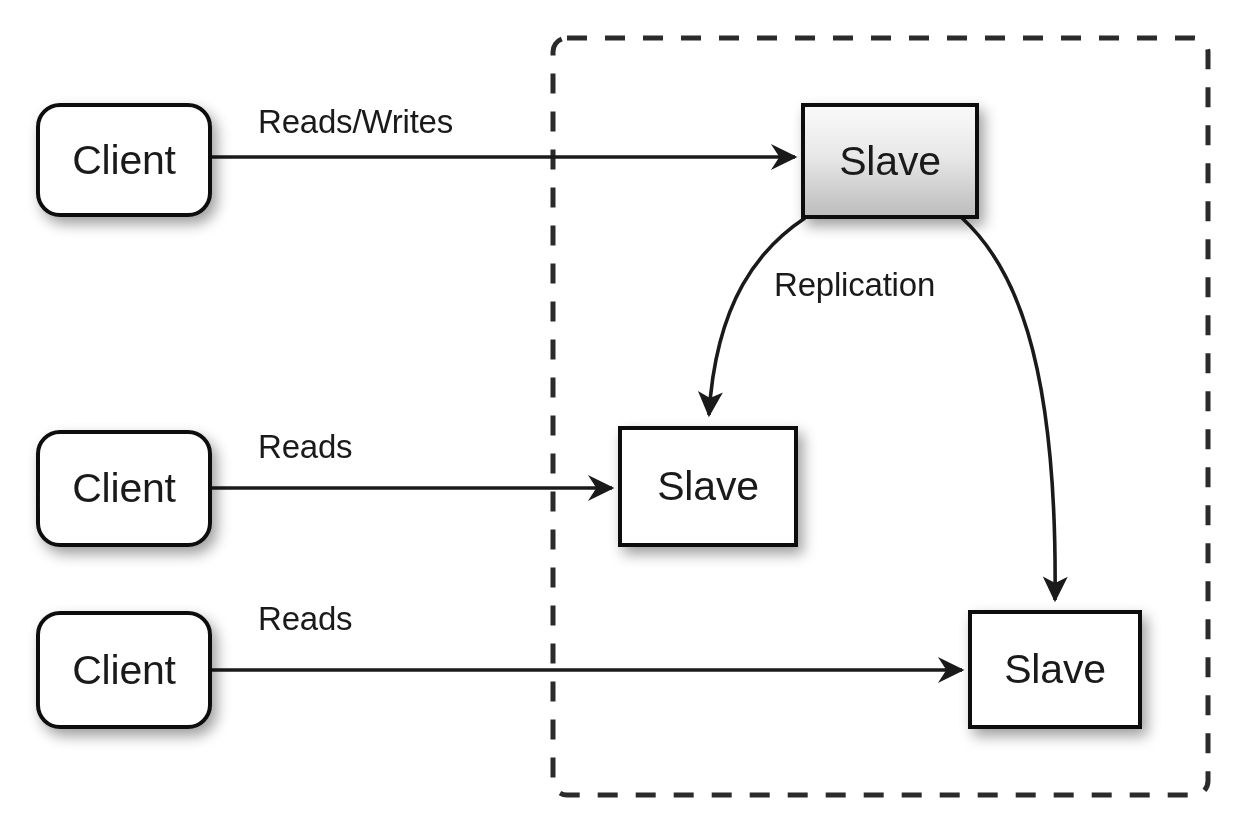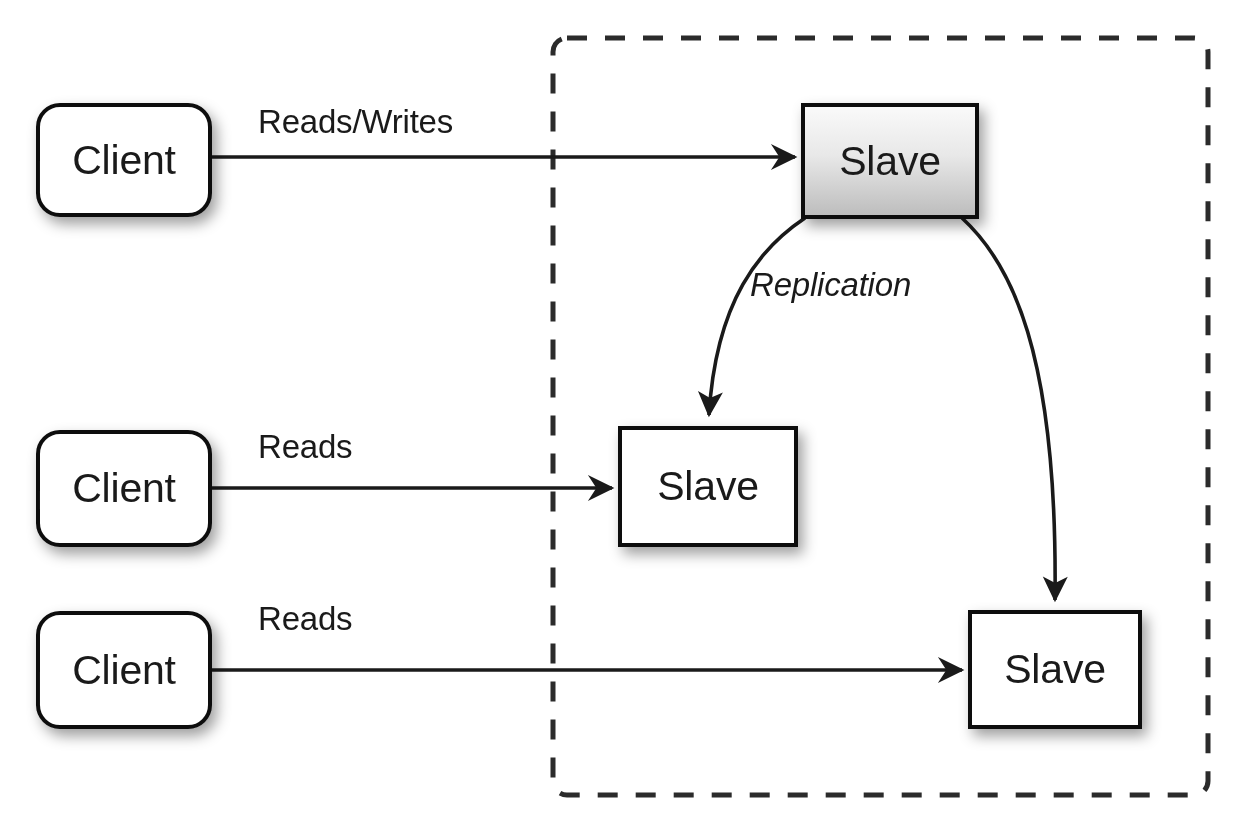--- a/index.html
+++ b/index.html
@@ -107,15 +107,15 @@
   <div class="node-label" style="left:620px; top:428px; width:176px; height:117px;">Slave</div>
 
   <div class="node-label" style="left:970px; top:612px; width:170px; height:115px;">Slave</div>
 
   <div class="edge-label" style="left:258px; top:103px;">Reads/Writes</div>
 
   <div class="edge-label" style="left:258px; top:428px;">Reads</div>
 
   <div class="edge-label" style="left:258px; top:600px;">Reads</div>
 
-  <div class="edge-label" style="left:750px; top:266px;font-style:italic;">Replication</div>
+  <div class="edge-label" style="left:774px; top:266px;">Replication</div>
 
 </div>
 
 </body></html>

